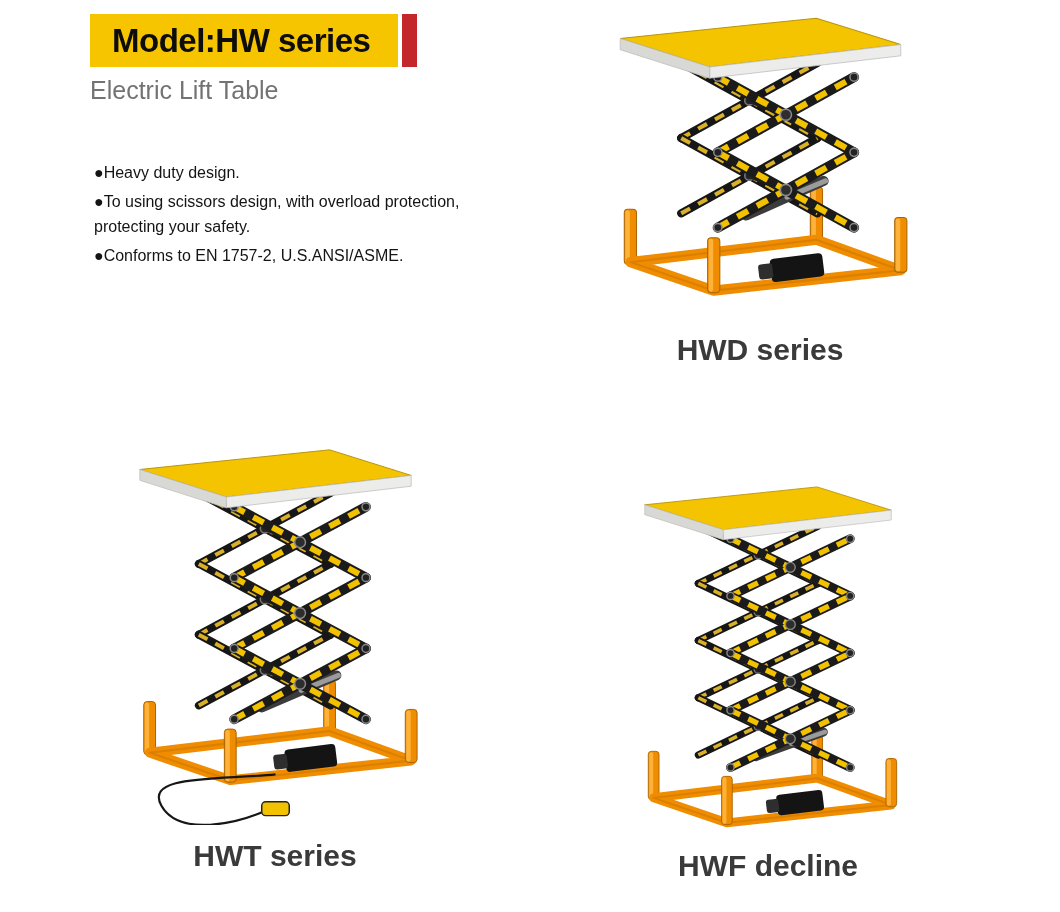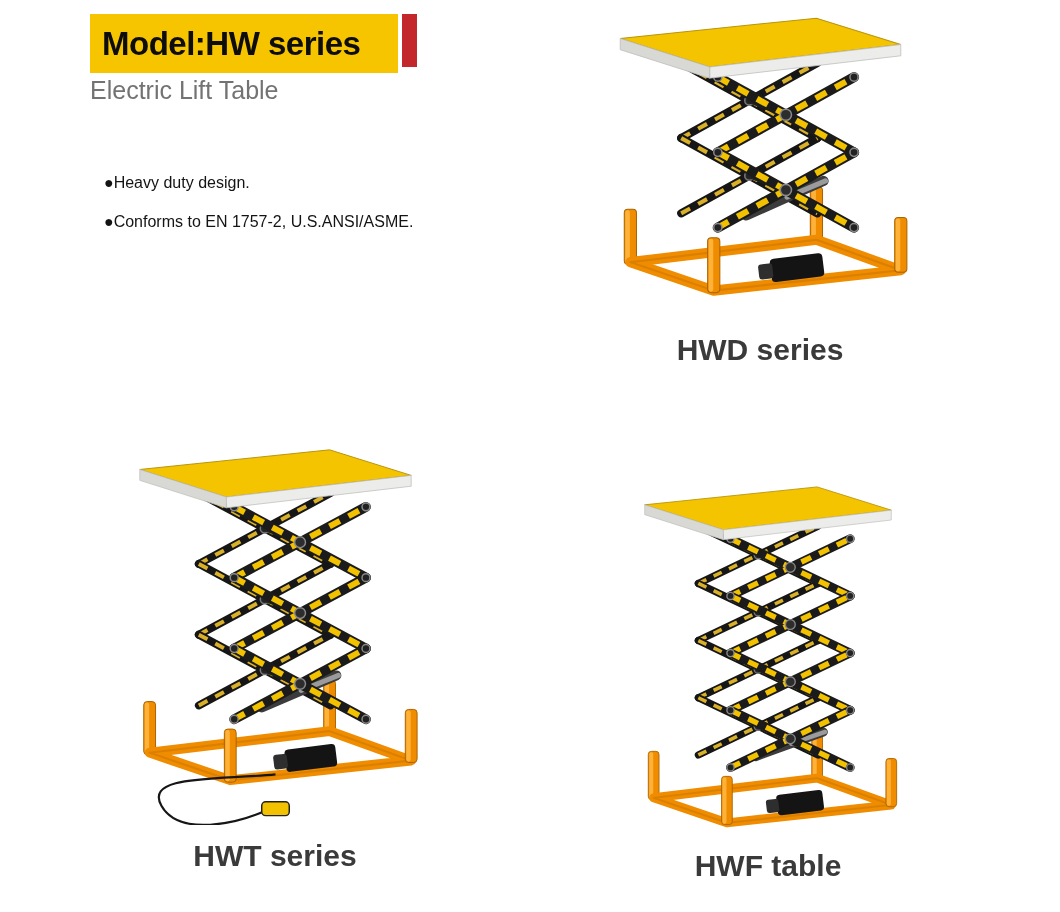--- a/index.html
+++ b/index.html
@@ -1,25 +1,25 @@
 <!DOCTYPE html>
 <html><head>
 <meta charset="utf-8">
 <style>
   html,body{margin:0;padding:0;background:#fff;}
   .page{position:relative;width:1060px;height:912px;background:#ffffff;overflow:hidden;
         font-family:"Liberation Sans",sans-serif;color:#161616;}
-  .banner{position:absolute;left:90px;top:14px;width:308px;height:59px;display:flex;
-          align-items:center;padding-left:12px;box-sizing:border-box;background:#f7c500;}
+  .banner{position:absolute;left:90px;top:14px;width:308px;height:53px;display:flex;
+          align-items:center;padding-left:22px;box-sizing:border-box;background:#f7c500;}
   .banner-text{font-size:33px;font-weight:bold;letter-spacing:-0.5px;color:#0d0d0d;white-space:nowrap;}
   .red-bar{position:absolute;left:402px;top:14px;width:15px;height:53px;background:#c4272b;}
   .subtitle{position:absolute;left:90px;top:76px;margin:0;font-size:25px;font-weight:normal;color:#737373;}
   .features{position:absolute;left:90px;top:156px;width:432px;margin:0;padding:0;list-style:none;
             font-size:16px;line-height:25px;color:#141414;}
-  .features li{margin:14px;}
+  .features li{margin:4px;}
   .product{position:absolute;margin:0;text-align:center;}
   .product-hwd{left:605px;top:8px;width:310px;}
   .product-hwt{left:120px;top:440px;width:310px;}
   .product-hwf{left:618px;top:478px;width:300px;}
   .lift-art{display:block;}
   .series-label{font-weight:bold;font-size:30px;color:#3a3a3a;letter-spacing:0;}
   .product-hwd .series-label{margin-top:26px;}
   .product-hwt .series-label{margin-top:14px;}
   .product-hwf .series-label{margin-top:12px;}
 </style>
@@ -30,20 +30,21 @@
 
   <div class="banner" style="background: rgb(247, 197, 0);">
     <span class="banner-text">Model:HW series</span>
   </div>
   <div class="red-bar" style="background: rgb(196, 39, 43);"></div>
 
   <h2 class="subtitle">Electric Lift Table</h2>
 
   <ul class="features">
     <li>●Heavy duty design.</li>
+    <li>●To using scissors design, with overload protection, protecting your safety.</li>
     <li>●Conforms to EN 1757-2, U.S.ANSI/ASME.</li>
   </ul>
 
   <figure class="product product-hwt">
     <div class="lift-art">
         <svg xmlns="http://www.w3.org/2000/svg" viewBox="0 0 300 392" width="295" style="display:block;margin:0 auto">
           <g>
             <rect x="16" y="266" width="12" height="54" rx="3.5" fill="#ef8c00" stroke="#a96400" stroke-width="1"></rect>
             <rect x="17" y="267" width="4.5" height="52" rx="2" fill="#ffb23a"></rect>
           </g>
@@ -272,16 +273,16 @@
           </g>
           <g>
             <rect x="282" y="314" width="12" height="54" rx="3.5" fill="#ef8c00" stroke="#a96400" stroke-width="1"></rect>
             <rect x="283" y="315" width="4.5" height="52" rx="2" fill="#ffb23a"></rect>
           </g>
           <polygon points="12,30 205,10 288,36 100,58" fill="#f4c400" stroke="#b8940a" stroke-width="1"></polygon>
           <polygon points="100,58 288,36 288,47 100,69" fill="#ececea" stroke="#bfbfbd" stroke-width="0.8"></polygon>
           <polygon points="12,30 100,58 100,69 12,41" fill="#d8d8d5" stroke="#bfbfbd" stroke-width="0.8"></polygon>
         </svg>
       </div>
-    <figcaption class="series-label" style="color: rgb(58, 58, 58);">HWF table</figcaption>
+    <figcaption class="series-label" style="color: rgb(58, 58, 58);">HWF decline</figcaption>
   </figure>
 
 </div>
 
 </body></html>

